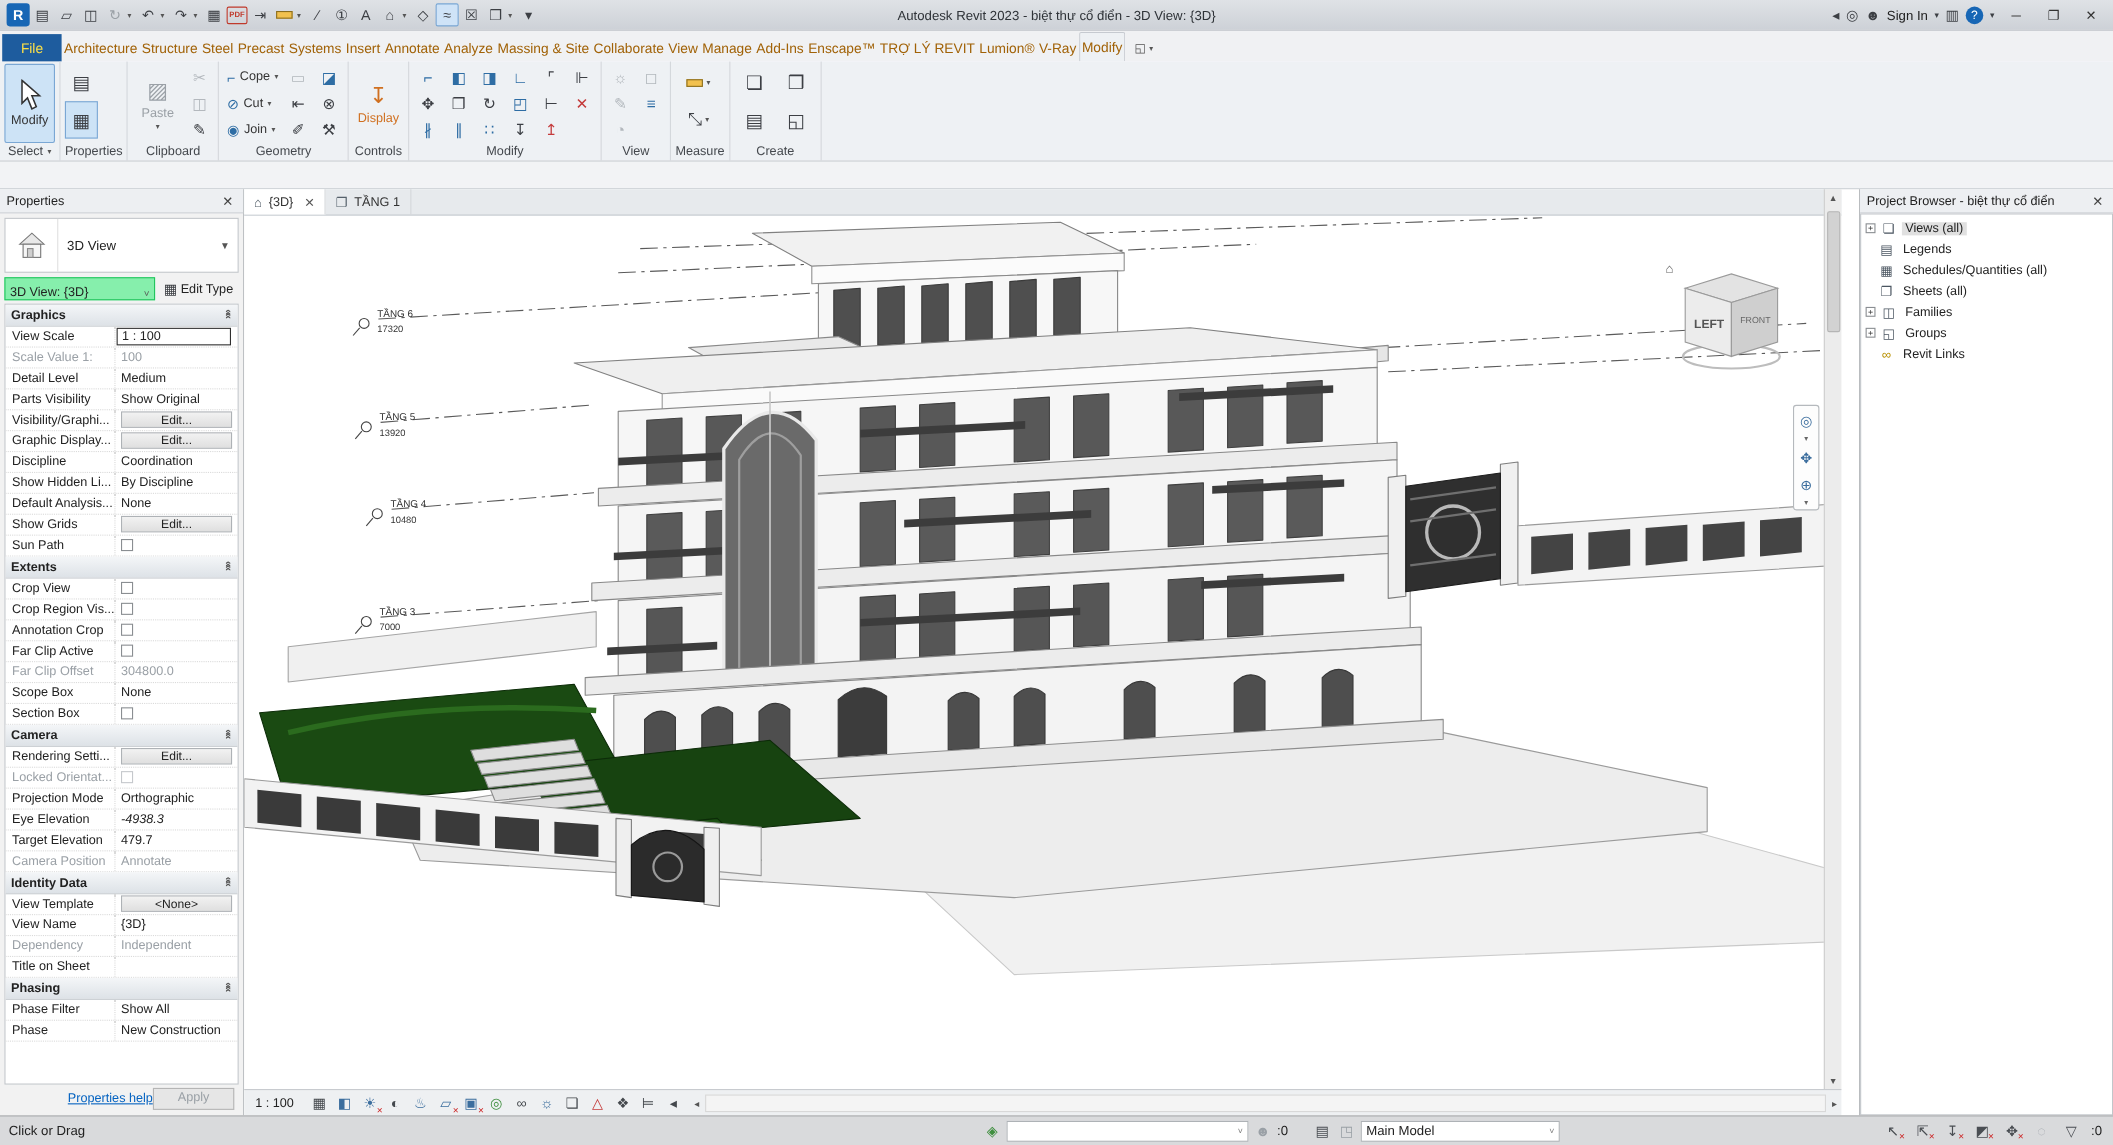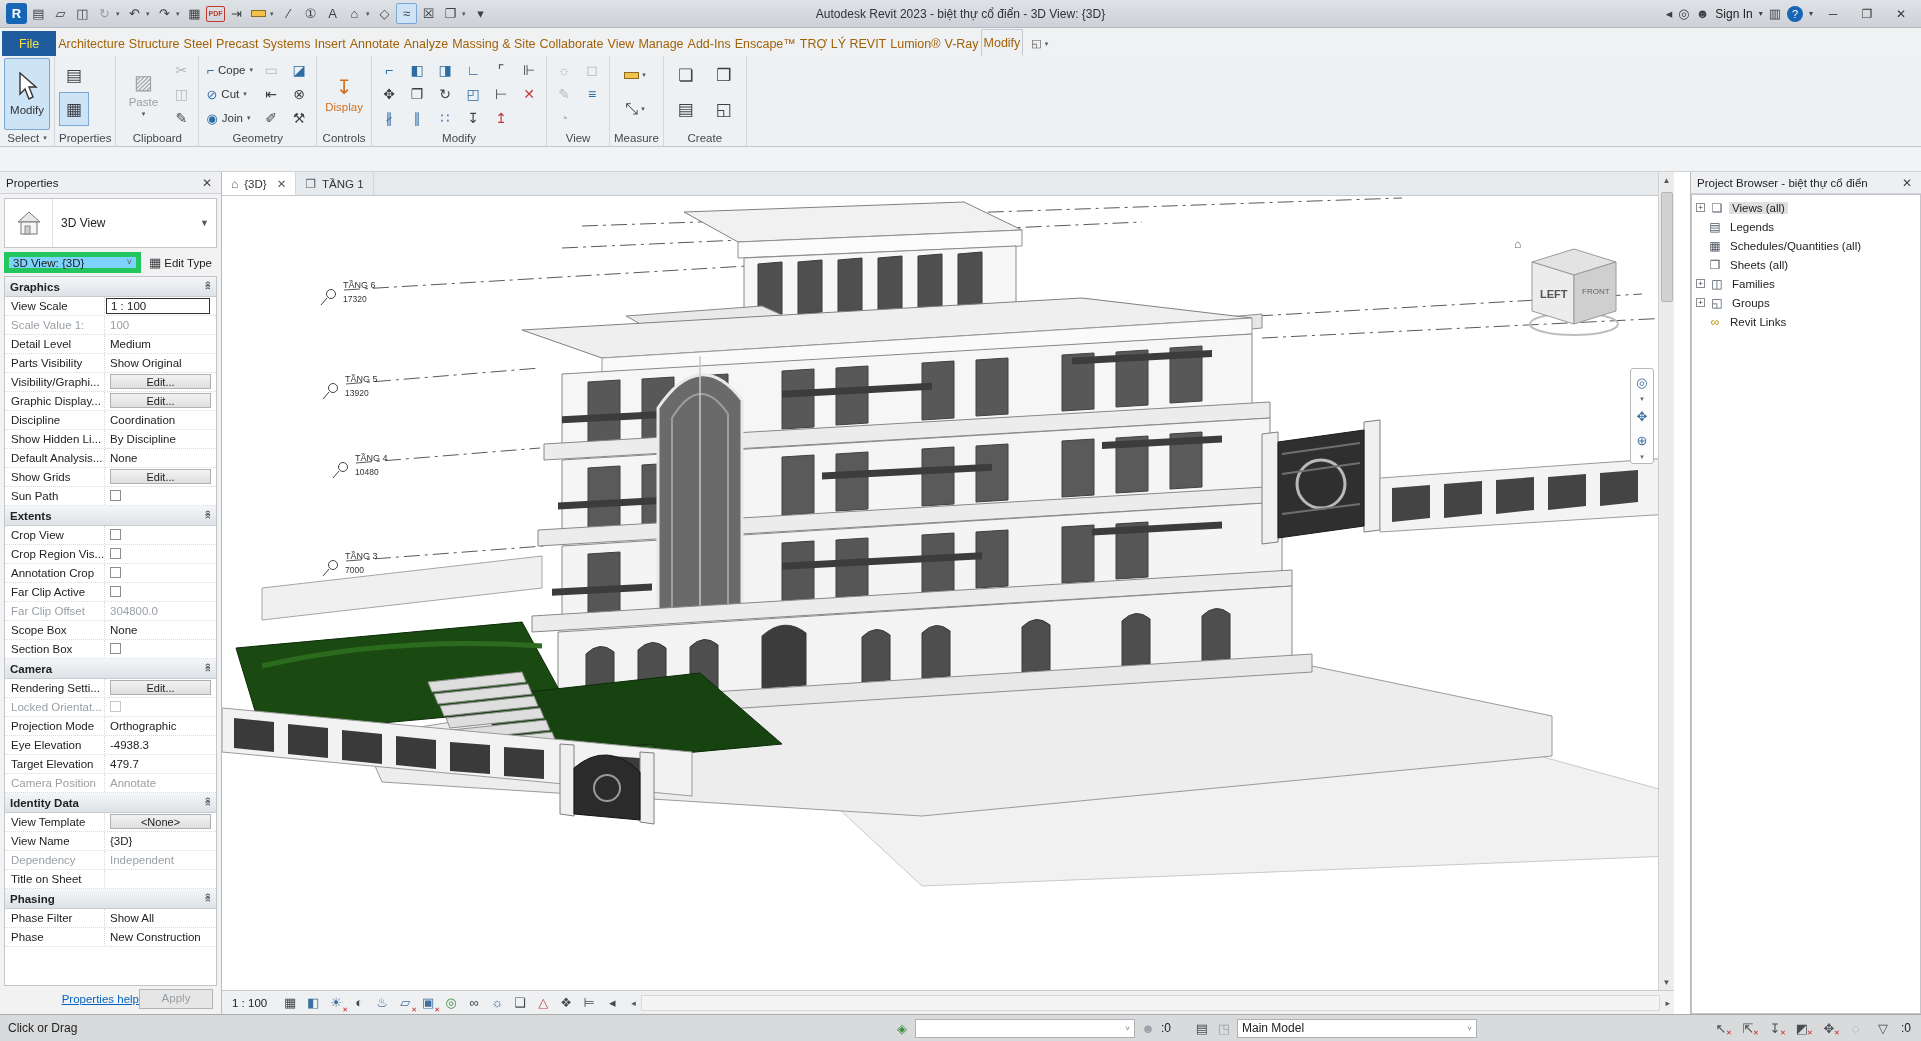--- a/index.html
+++ b/index.html
@@ -60,21 +60,21 @@
   .dock-head{height:22px;display:flex;align-items:center;padding:0 6px;background:#edeff2;border-bottom:1px solid #cfd3d7;color:#222}
   .dock-head .x{margin-left:auto;color:#444;font-size:12px;width:16px;text-align:center}
   .props{left:0;width:222px;border-right:1px solid #b9bcbf}
   .browser{left:1690px;width:231px;border-left:1px solid #b9bcbf}
 
   .type-sel{height:50px;background:#fff;border:1px solid #c2c6ca;margin:4px 4px 2px;display:flex;align-items:center}
   .type-sel .house{width:48px;height:100%;border-right:1px solid #e0e0e0;display:flex;align-items:center;justify-content:center}
   .type-sel .tname{flex:1;padding-left:8px;font-size:12px}
   .type-sel .dd{width:16px;color:#555;font-size:9px}
   .inst-row{display:flex;align-items:center;margin:2px 4px;gap:3px}
-  .inst-sel{flex:1;height:21px;border:5px solid #22c55e;background:#7dd3fc;display:flex;align-items:flex-start;padding:0 4px}
+  .inst-sel{flex:1;height:21px;border:1px solid #22c55e;background:#86efac;display:flex;align-items:flex-end;padding:0 4px}
   .inst-sel .dd{margin-left:auto;font-size:9px;color:#555}
   .edit-type{height:21px;display:flex;align-items:center;gap:3px;padding:0 5px;font-size:11.5px}
   .edit-type .eicon{font-size:13px;color:#3c3f44}
 
   .pgrid{flex:1;background:#fff;border:1px solid #c2c6ca;margin:1px 4px 2px;overflow:hidden;position:relative}
   .sec{height:20px;background:linear-gradient(#f4f6f8,#dde2e7);border-bottom:1px solid #c8ccd1;display:flex;align-items:center;padding:0 5px;font-weight:bold;color:#222}
   .sec .chev{margin-left:auto;color:#555;font-size:10px;letter-spacing:-2px}
   .prow{display:flex;align-items:stretch;height:19px;border-bottom:1px dotted #dadada}
   .plabel{width:100px;border-right:1px dotted #dadada;padding:3px 2px 0 6px;white-space:nowrap;overflow:hidden;color:#222}
   .prow.gray .plabel,.prow.gray .pval{color:#9aa0a6}
@@ -498,21 +498,21 @@
         <div class="pval" style="display: flex; padding: 0px;">
           <span class="pcheck"></span>
         </div>
       </div>
       <div class="prow">
         <div class="plabel">Projection Mode</div>
         <div class="pval" style="display: flex;">Orthographic</div>
       </div>
       <div class="prow">
         <div class="plabel">Eye Elevation</div>
-        <div class="pval" style="display: flex;">-4938.3</div>
+        <div class="pval" style="display: flex; font-style: italic;">-4938.3</div>
       </div>
       <div class="prow">
         <div class="plabel">Target Elevation</div>
         <div class="pval" style="display: flex;">479.7</div>
       </div>
       <div class="prow gray">
         <div class="plabel">Camera Position</div>
         <div class="pval" style="display: flex;">Annotate</div>
       </div>
       <div class="sec">
@@ -877,21 +877,21 @@
     <span class="st-ic grn">◈</span>
     <span class="st-combo">
       <span></span>
         <span class="dd">˅</span>
     </span>
     <span class="st-ic gray">☻</span>
     <span>:0</span>
     <span style="width:14px"></span>
     <span class="st-ic">▤</span>
     <span class="st-ic gray">◳</span>
-    <span class="st-combo" style="width:240px;color:#222">
+    <span class="st-combo" style="width:181px;color:#222">
       <span>Main Model</span>
         <span class="dd">˅</span>
     </span>
   </div>
   <div class="st-right" id="stright">
       <span class="st-ic xmark">↖</span>
       <span class="st-ic xmark">⇱</span>
       <span class="st-ic xmark">↧</span>
       <span class="st-ic xmark">◩</span>
       <span class="st-ic xmark">✥</span>

